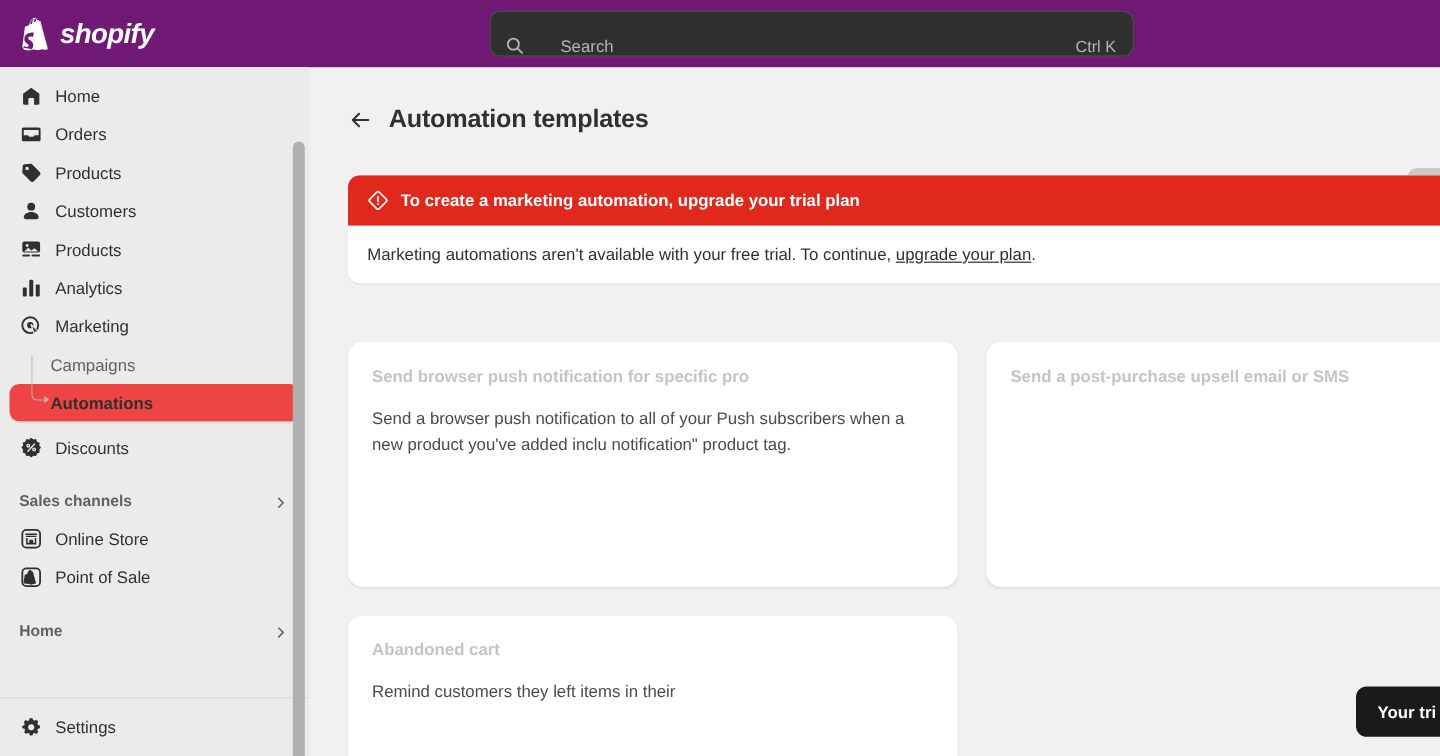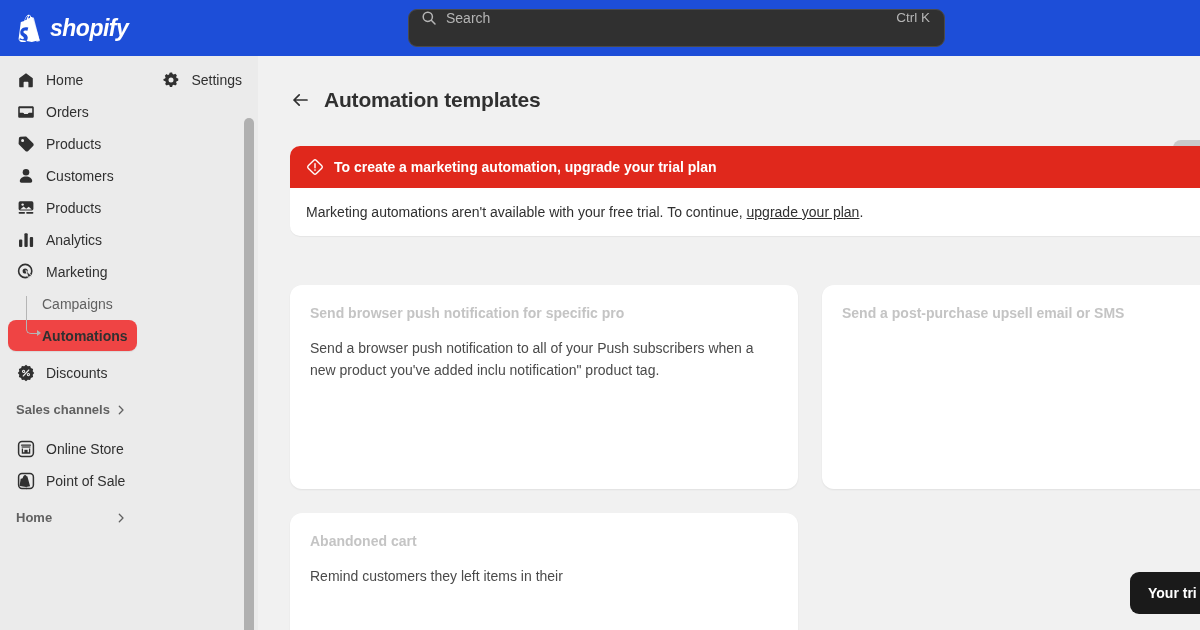--- a/index.html
+++ b/index.html
@@ -8,42 +8,43 @@
     font-family:"Liberation Sans", sans-serif;
     background:#f1f1f1;
     color:#303030;
     -webkit-font-smoothing:antialiased;
   }
   .app { position:relative; width:1200px; height:630px; overflow:hidden; }
 
   
   .topbar {
     position:absolute; top:0; left:0; width:1200px; height:56px;
-    background:#1d4ed8; display:flex; align-items:center;
+    background:#701a75; display:flex; align-items:center;
   }
   .brand { display:flex; align-items:center; gap:8px; padding-left:16px; }
   .brand-mark { width:26px; height:28px; display:block; }
   .brand-word {
     color:#fff; font-size:23px; font-weight:bold; font-style:italic;
     letter-spacing:-0.5px; line-height:1;
   }
   .searchwrap { position:absolute; left:408px; top:9px; width:537px; height:38px; }
   .searchbox {
     width:100%; height:100%; background:#303030; border:1px solid #4a4a4a;
-    border-radius:9px; display:flex; align-items:flex-start; padding:0 14px 0 12px;
+    border-radius:9px; display:flex; align-items:flex-end; padding:0 14px 0 12px;
     cursor:text;
+    gap:21px;
   }
   .searchbox .mag { width:16px; height:16px; flex:0 0 16px; margin-right:9px; }
   .search-placeholder { color:#b5b5b5; font-size:14px; flex:1; }
   .search-shortcut { color:#b5b5b5; font-size:13.5px; }
 
   
   .sidebar {
     position:absolute; left:0; top:56px; width:258px; height:574px;
-    background:#ebebeb; display:flex; 
+    background:#ebebeb; display:flex; flex-direction:column;
   }
   .nav { padding:8px 8px 0 8px; flex:1; }
   .nav-item {
     display:flex; align-items:center; height:31px; padding:0 8px;
     border-radius:8px; cursor:pointer; margin-bottom:1px;
   }
   .nav-item .ico { width:20px; height:20px; flex:0 0 20px; margin-right:10px; display:block; }
   .nav-item .lbl { font-size:14px; color:#303030; }
   .nav-sub { display:flex; align-items:center; height:31px; padding:0 8px 0 34px;
              border-radius:8px; cursor:pointer; margin-bottom:1px; position:relative; }
@@ -53,21 +54,21 @@
   .branch {
     position:absolute; left:18px; top:-24px; width:14px; height:38px;
     border-left:1px solid #b5b5b5; border-bottom:1px solid #b5b5b5;
     border-bottom-left-radius:5px;
   }
   .branch:after {
     content:""; position:absolute; right:-1px; bottom:-3px;
     border-left:4px solid #b5b5b5; border-top:3px solid transparent; border-bottom:3px solid transparent;
   }
   .section-head {
-    display:flex; align-items:flex-start; justify-content:space-between;
+    display:flex; align-items:center; justify-content:space-between;
     padding:0 10px 0 8px; height:31px; margin-top:14px; cursor:pointer; border-radius:8px;
   }
   .section-head .lbl { font-size:13px; font-weight:bold; color:#616161; }
   .chev { width:12px; height:12px; }
   .divider { height:1px; background:#dcdcdc; margin:6px 0 0 0; }
   .settings-row { padding:8px; }
 
   
   .sb-track { position:absolute; right:4px; top:62px; width:10px; height:560px; }
   .sb-thumb { width:10px; height:552px; background:#b0b0b0; border-radius:5px; }

